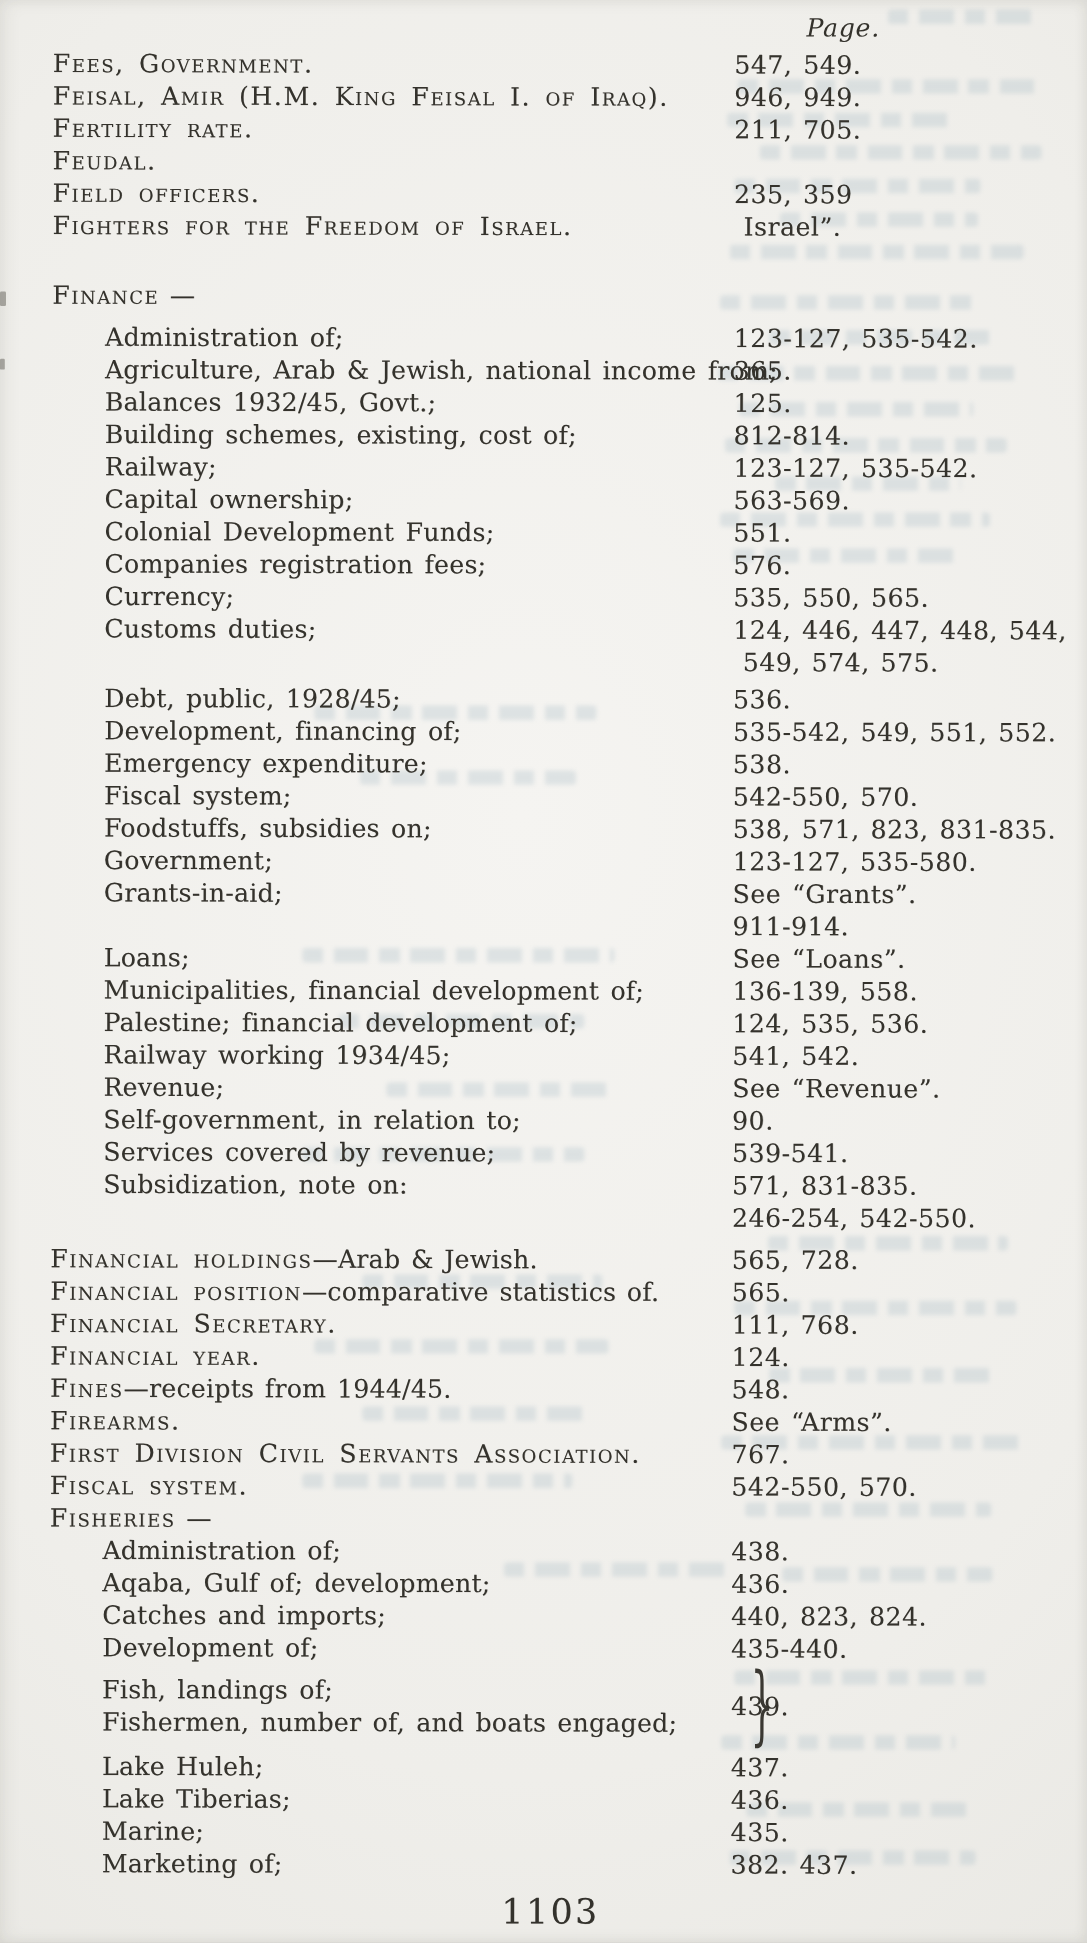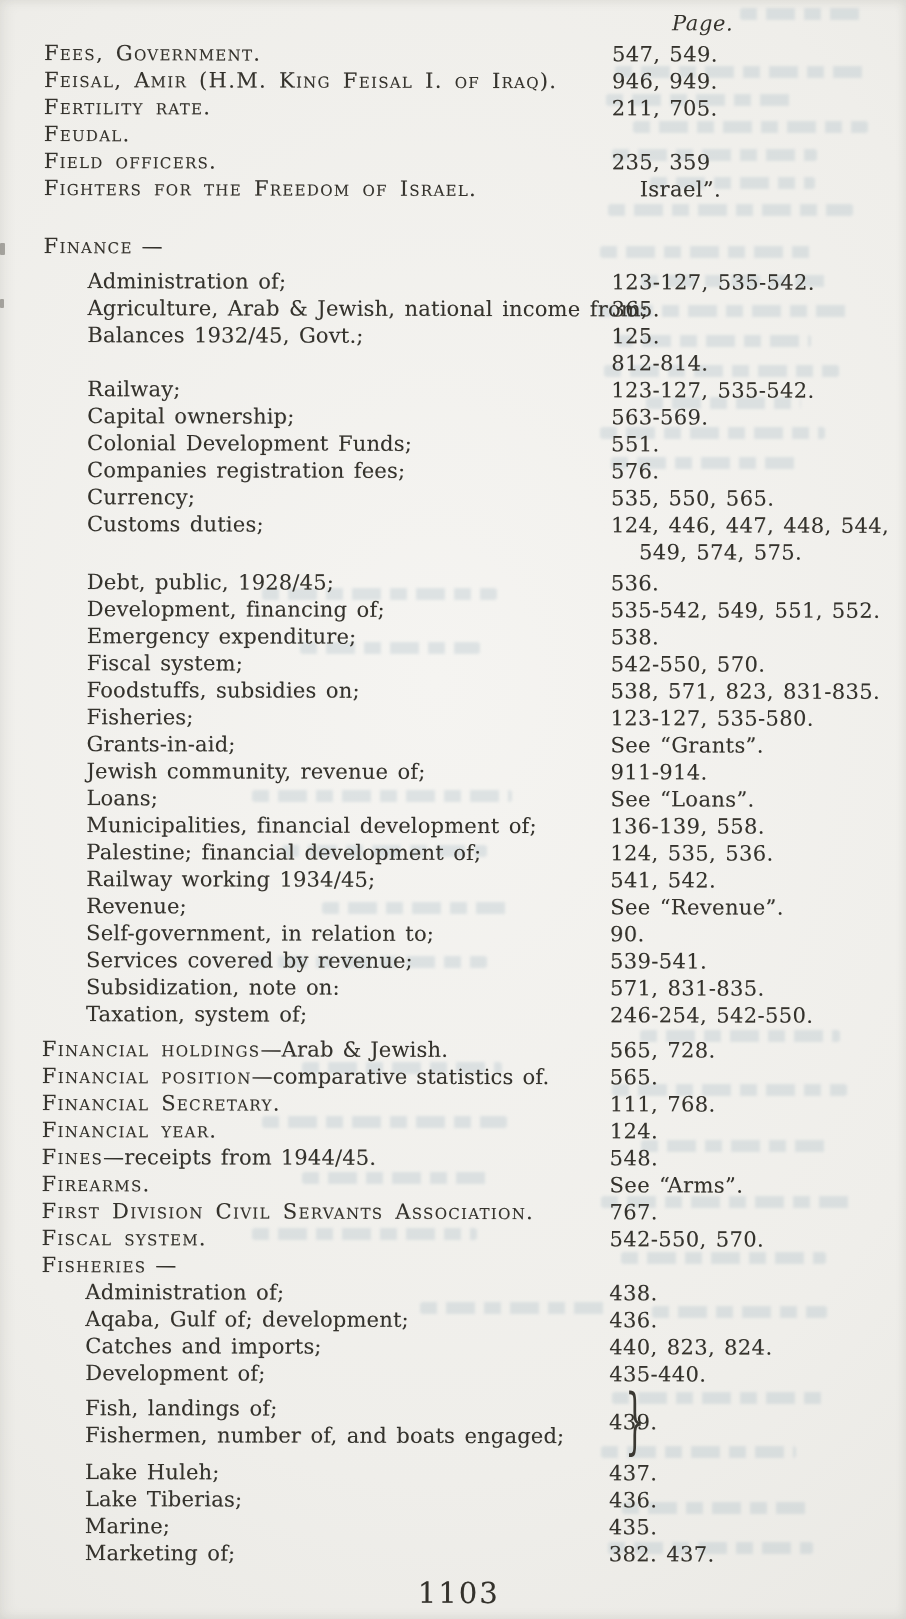--- a/index.html
+++ b/index.html
@@ -26,21 +26,21 @@
     position:absolute;left:672px;top:10px;font-style:italic;font-size:21px;
     letter-spacing:.6px;
   }
   .row{position:relative;min-height:27px;line-height:27px;font-size:21px;
     text-shadow:.3px .2px 0 rgba(52,50,44,.30);}
   .sc{font-variant:small-caps;letter-spacing:1.3px;word-spacing:4px;}
   .tail{letter-spacing:.2px;word-spacing:2px;}
   .lbl.plain{letter-spacing:.2px;word-spacing:2.5px;}
   .indent{margin-left:44px;display:inline-block;}
   .val{position:absolute;left:568px;top:0;white-space:nowrap;letter-spacing:.4px;word-spacing:2px;}
-  .val .val-cont{margin-left:28px;}
+  .val .val-cont{margin-left:8px;}
   .grp-lbls .lbl{display:block;margin-left:44px;}
   .brace{
     position:absolute;left:571px;top:-7px;font-size:72px;line-height:62px;
     transform:scaleX(.42);transform-origin:center;font-weight:400;color:#3a3832;
     text-shadow:none;
   }
   .grp-val{top:13px;}
   .folio{
     margin-top:8px;width:862px;text-align:center;font-size:29px;letter-spacing:2px;
     transform:translateX(-13px);
@@ -99,47 +99,47 @@
         <div class="row main"><span class="lbl"><span class="sc">Fertility rate.</span></span><span class="val">211, 705.</span></div>
         <div class="row main"><span class="lbl"><span class="sc">Feudal.</span></span></div>
         <div class="row main"><span class="lbl"><span class="sc">Field officers.</span></span><span class="val">235, 359</span></div>
         <div class="row main" style="min-height: 54px;"><span class="lbl"><span class="sc">Fighters for the Freedom of Israel.</span></span><span class="val">
             <div class="val-cont">Israel”.</div>
           </span></div>
         <div class="row heading" style="margin-top: 4px; margin-bottom: 8px;"><span class="lbl"><span class="sc">Finance</span><span class="tail"> —</span></span></div>
         <div class="row sub"><span class="lbl plain indent">Administration of;</span><span class="val">123-127, 535-542.</span></div>
         <div class="row sub"><span class="lbl plain indent">Agriculture, Arab &amp; Jewish, national income from;</span><span class="val">365.</span></div>
         <div class="row sub"><span class="lbl plain indent">Balances 1932/45, Govt.;</span><span class="val">125.</span></div>
-        <div class="row sub"><span class="val">812-814.</span></div>
+        <div class="row sub"><span class="lbl plain indent">Building schemes, existing, cost of;</span><span class="val">812-814.</span></div>
         <div class="row sub"><span class="lbl plain indent">Railway;</span><span class="val">123-127, 535-542.</span></div>
         <div class="row sub"><span class="lbl plain indent">Capital ownership;</span><span class="val">563-569.</span></div>
         <div class="row sub"><span class="lbl plain indent">Colonial Development Funds;</span><span class="val">551.</span></div>
         <div class="row sub"><span class="lbl plain indent">Companies registration fees;</span><span class="val">576.</span></div>
         <div class="row sub"><span class="lbl plain indent">Currency;</span><span class="val">535, 550, 565.</span></div>
         <div class="row sub" style="min-height: 54px;"><span class="lbl plain indent">Customs duties;</span><span class="val">
             <div>124, 446, 447, 448, 544,</div>
             <div class="val-cont">549, 574, 575.</div>
           </span></div>
         <div class="row sub" style="margin-top: 4px;"><span class="lbl plain indent">Debt, public, 1928/45;</span><span class="val">536.</span></div>
         <div class="row sub"><span class="lbl plain indent">Development, financing of;</span><span class="val">535-542, 549, 551, 552.</span></div>
         <div class="row sub"><span class="lbl plain indent">Emergency expenditure;</span><span class="val">538.</span></div>
         <div class="row sub"><span class="lbl plain indent">Fiscal system;</span><span class="val">542-550, 570.</span></div>
         <div class="row sub"><span class="lbl plain indent">Foodstuffs, subsidies on;</span><span class="val">538, 571, 823, 831-835.</span></div>
-        <div class="row sub"><span class="lbl plain indent">Fisheries;</span><span class="val">123-127, 535-580.</span></div>
+        <div class="row sub"><span class="lbl plain indent">Government;</span><span class="val">123-127, 535-580.</span></div>
         <div class="row sub"><span class="lbl plain indent">Grants-in-aid;</span><span class="val">See “Grants”.</span></div>
-        <div class="row sub"><span class="lbl plain indent">Jewish community, revenue of;</span><span class="val">911-914.</span></div>
+        <div class="row sub"><span class="val">911-914.</span></div>
         <div class="row sub"><span class="lbl plain indent">Loans;</span><span class="val">See “Loans”.</span></div>
         <div class="row sub"><span class="lbl plain indent">Municipalities, financial development of;</span><span class="val">136-139, 558.</span></div>
         <div class="row sub"><span class="lbl plain indent">Palestine; financial development of;</span><span class="val">124, 535, 536.</span></div>
         <div class="row sub"><span class="lbl plain indent">Railway working 1934/45;</span><span class="val">541, 542.</span></div>
         <div class="row sub"><span class="lbl plain indent">Revenue;</span><span class="val">See “Revenue”.</span></div>
         <div class="row sub"><span class="lbl plain indent">Self-government, in relation to;</span><span class="val">90.</span></div>
         <div class="row sub"><span class="lbl plain indent">Services covered by revenue;</span><span class="val">539-541.</span></div>
         <div class="row sub"><span class="lbl plain indent">Subsidization, note on:</span><span class="val">571, 831-835.</span></div>
-        <div class="row sub"><span class="lbl plain indent">Taxation, system of;</span><span class="val">246-254, 542-550.</span></div>
+        <div class="row sub"><span class="val">246-254, 542-550.</span></div>
         <div class="row main" style="margin-top: 8px;"><span class="lbl"><span class="sc">Financial holdings</span><span class="tail">—Arab &amp; Jewish.</span></span><span class="val">565, 728.</span></div>
         <div class="row main"><span class="lbl"><span class="sc">Financial position</span><span class="tail">—comparative statistics of.</span></span><span class="val">565.</span></div>
         <div class="row main"><span class="lbl"><span class="sc">Financial Secretary.</span></span><span class="val">111, 768.</span></div>
         <div class="row main"><span class="lbl"><span class="sc">Financial year.</span></span><span class="val">124.</span></div>
         <div class="row main"><span class="lbl"><span class="sc">Fines</span><span class="tail">—receipts from 1944/45.</span></span><span class="val">548.</span></div>
         <div class="row main"><span class="lbl"><span class="sc">Firearms.</span></span><span class="val">See “Arms”.</span></div>
         <div class="row main"><span class="lbl"><span class="sc">First Division Civil Servants Association.</span></span><span class="val">767.</span></div>
         <div class="row main"><span class="lbl"><span class="sc">Fiscal system.</span></span><span class="val">542-550, 570.</span></div>
         <div class="row heading"><span class="lbl"><span class="sc">Fisheries</span><span class="tail"> —</span></span></div>
         <div class="row sub"><span class="lbl plain indent">Administration of;</span><span class="val">438.</span></div>

